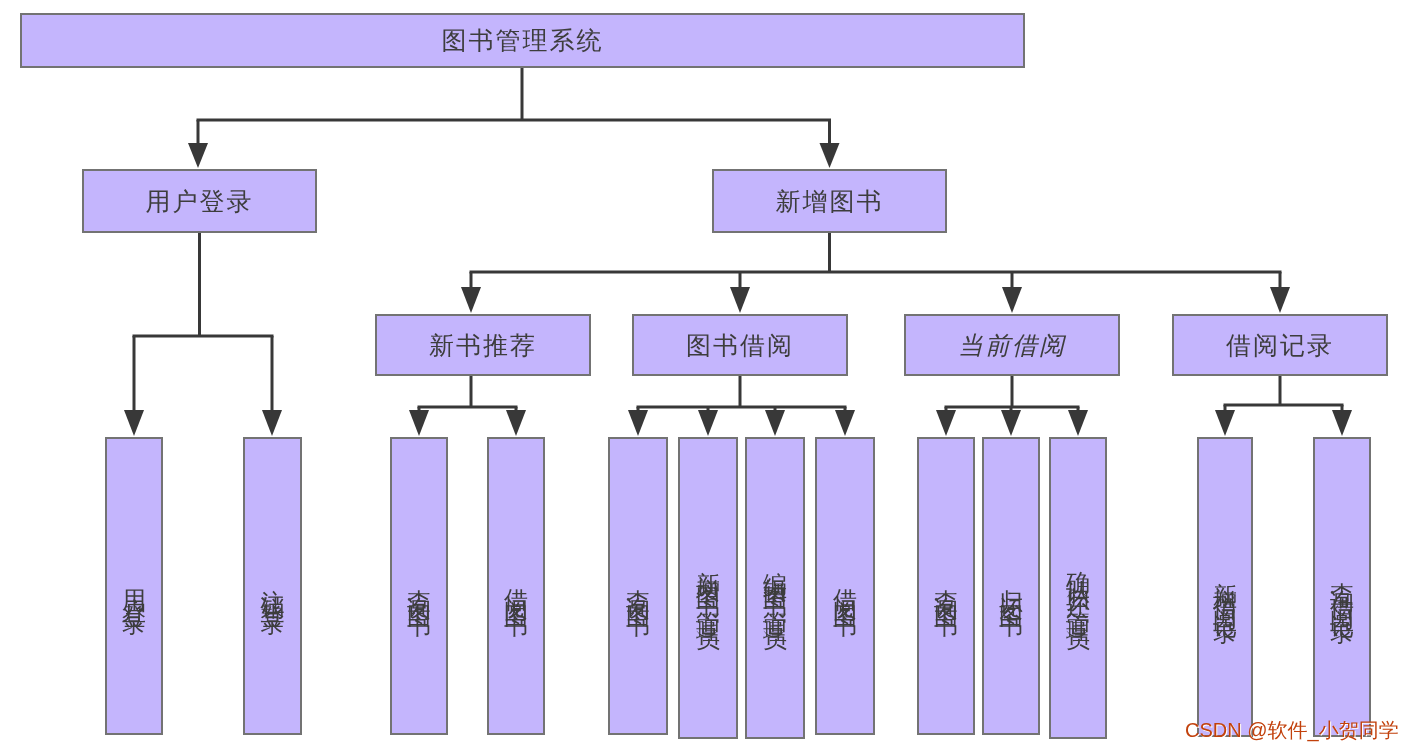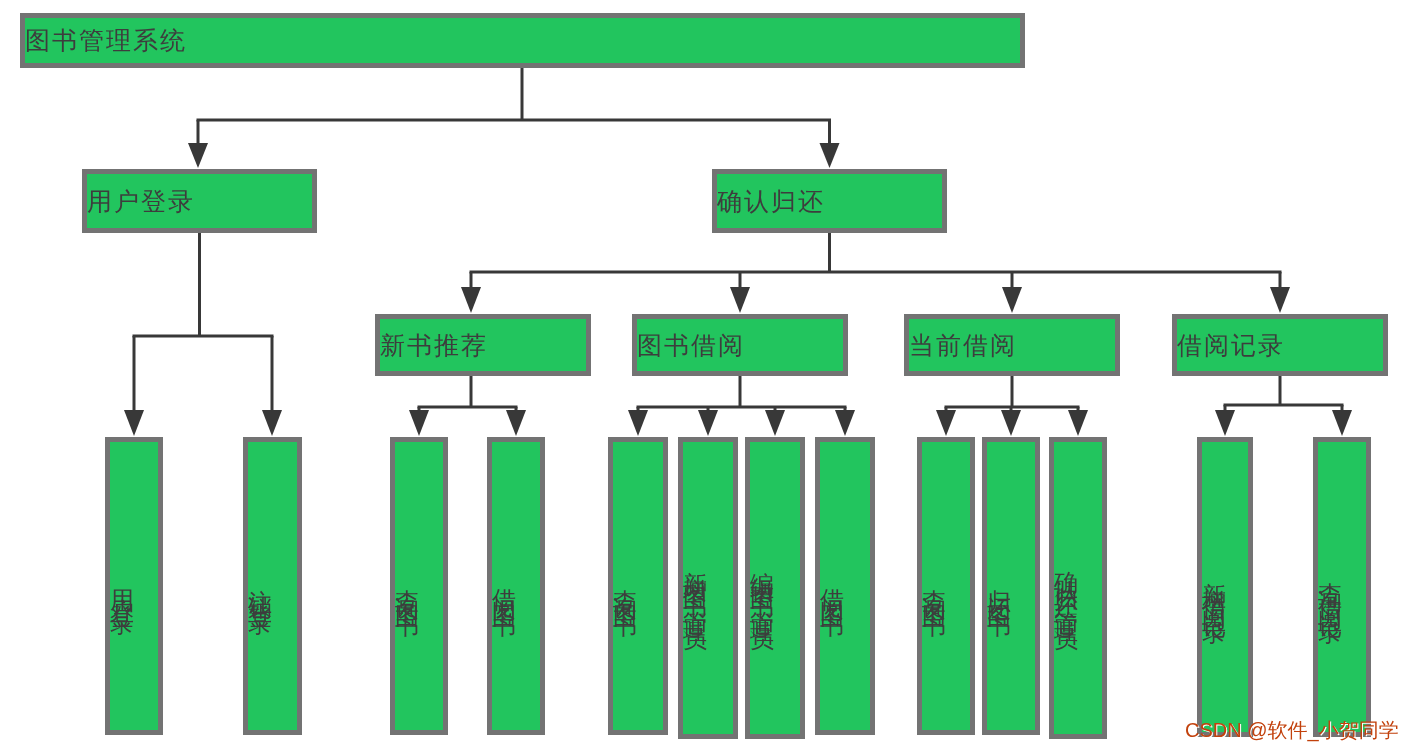--- a/index.html
+++ b/index.html
@@ -12,24 +12,25 @@
     overflow: hidden;
   }
   .wires {
     position: absolute;
     left: 0; top: 0;
     z-index: 0;
   }
   .box {
     position: absolute;
     box-sizing: border-box;
-    background: #22c55e;
-    border: 5px solid #737373;
+    background: #c4b5fd;
+    border: 2px solid #737373;
     display: flex;
     align-items: center;
+    justify-content: center;
     z-index: 1;
   }
   .hlabel {
     font-size: 25px;
     letter-spacing: 2px;
     color: #3d3d3d;
     white-space: nowrap;
   }
   .vtext {
     writing-mode: vertical-rl;
@@ -146,30 +147,30 @@
   </svg>
 
   <div class="box" style="left:20px; top:13px; width:1005px; height:55px;">
     <span class="hlabel">图书管理系统</span>
   </div>
 
   <div class="box" style="left:82px; top:169px; width:235px; height:64px;">
     <span class="hlabel">用户登录</span>
   </div>
   <div class="box" style="left:712px; top:169px; width:235px; height:64px;">
-    <span class="hlabel">确认归还</span>
+    <span class="hlabel">新增图书</span>
   </div>
 
   <div class="box" style="left:363px; top:314px; width:216px; height:62px;margin-left:12px;">
     <span class="hlabel">新书推荐</span>
   </div>
   <div class="box" style="left:632px; top:314px; width:216px; height:62px;">
     <span class="hlabel">图书借阅</span>
   </div>
-  <div class="box" style="left:904px; top:314px; width:216px; height:62px;">
+  <div class="box" style="left:904px; top:314px; width:216px; height:62px;font-style:italic;">
     <span class="hlabel">当前借阅</span>
   </div>
   <div class="box" style="left:1172px; top:314px; width:216px; height:62px;">
     <span class="hlabel">借阅记录</span>
   </div>
 
   <div class="box" style="left:105px; top:437px; width:58px; height:298px;">
     <span class="vtext">用户登录</span>
   </div>
   <div class="box" style="left:243px; top:437px; width:59px; height:298px;">

